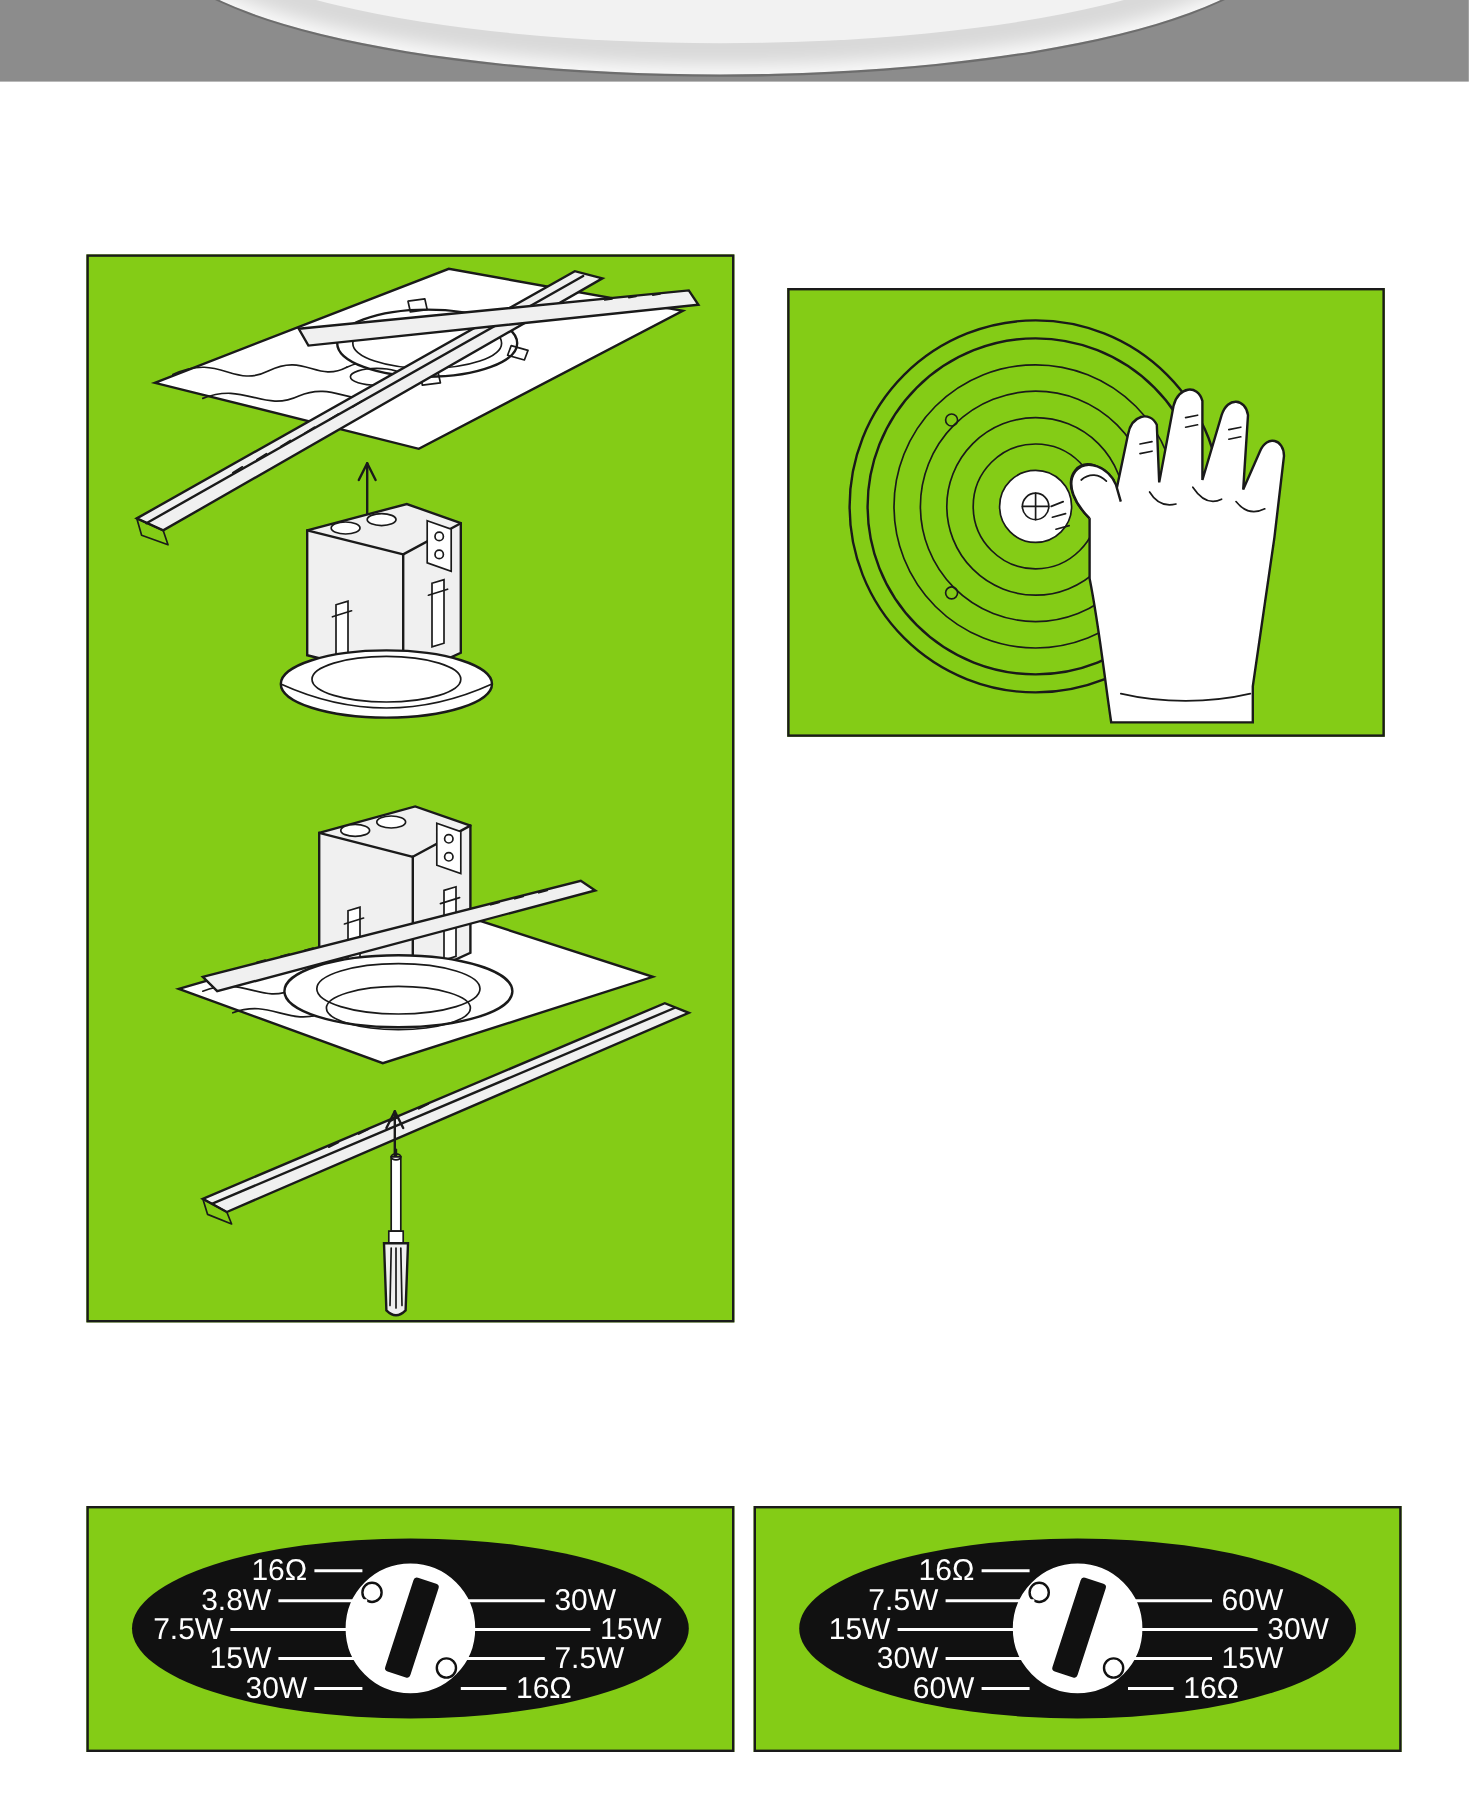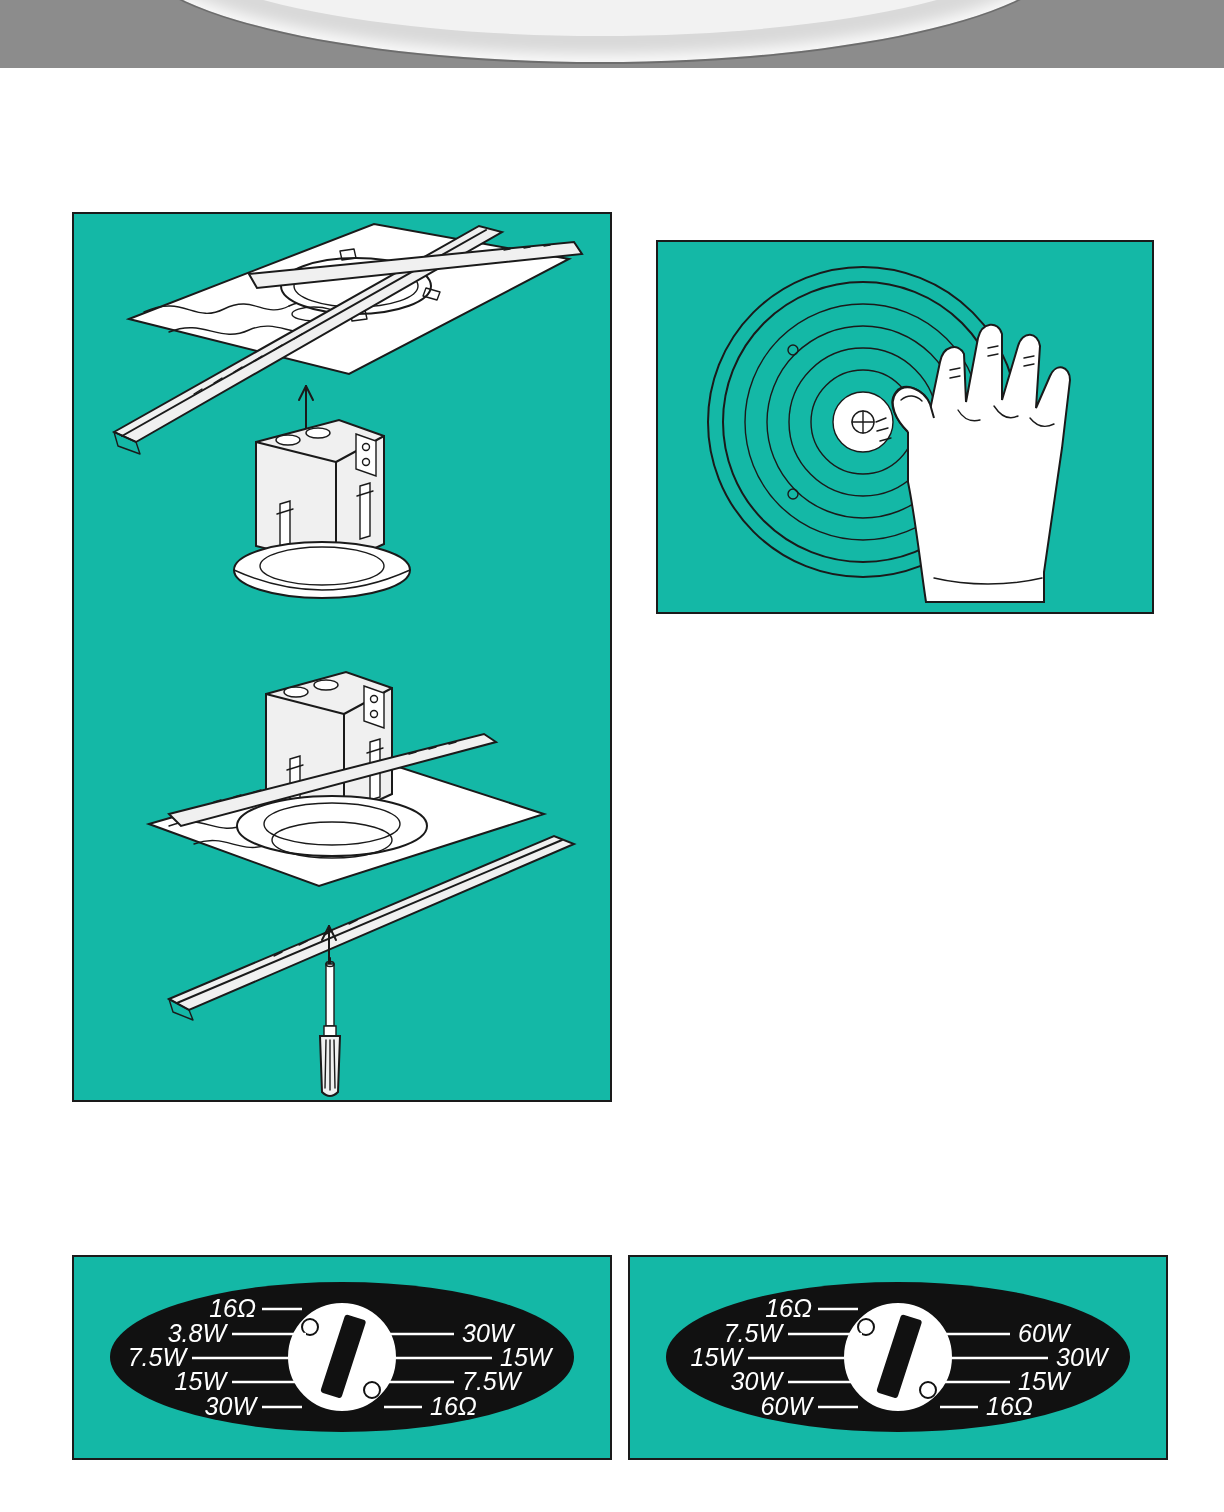--- a/index.html
+++ b/index.html
@@ -41,23 +41,22 @@
     width: 900px;
     height: 214px;
     background: #f2f2f2;
     border-radius: 50% / 50%;
   }
 
   
   .fig-box {
     position: absolute;
     border: 2px solid #1a1a1a;
-    background: #14b8a6;
+    background: #84cc16;
     box-sizing: border-box;
-    font-style: italic;
   }
   #fig-install  { left: 72px;  top: 212px;  width: 540px; height: 890px; }
   #fig-hand     { left: 656px; top: 240px;  width: 498px; height: 374px; }
   #fig-switch-a { left: 72px;  top: 1255px; width: 540px; height: 205px; }
   #fig-switch-b { left: 628px; top: 1255px; width: 540px; height: 205px; }
 
   svg { display: block; }
 
   .ln { fill: none; stroke: #1a1a1a; stroke-width: 2; stroke-linejoin: round; stroke-linecap: round; }
   .ln-thin { fill: none; stroke: #1a1a1a; stroke-width: 1.4; stroke-linejoin: round; stroke-linecap: round; }

